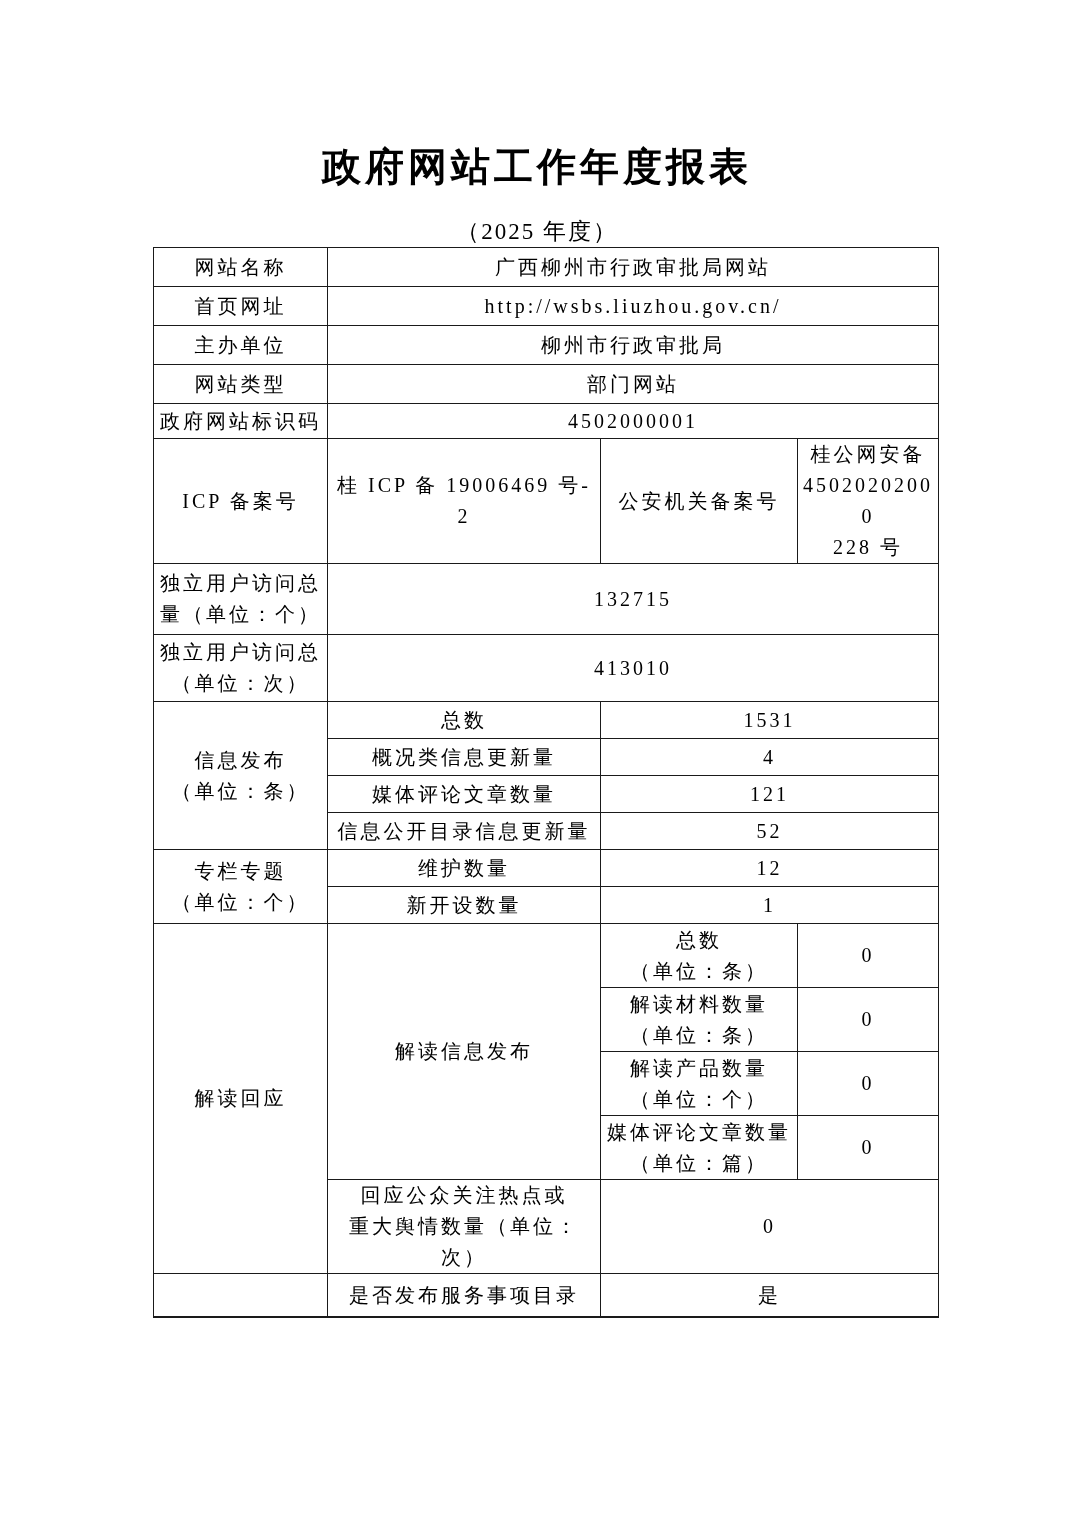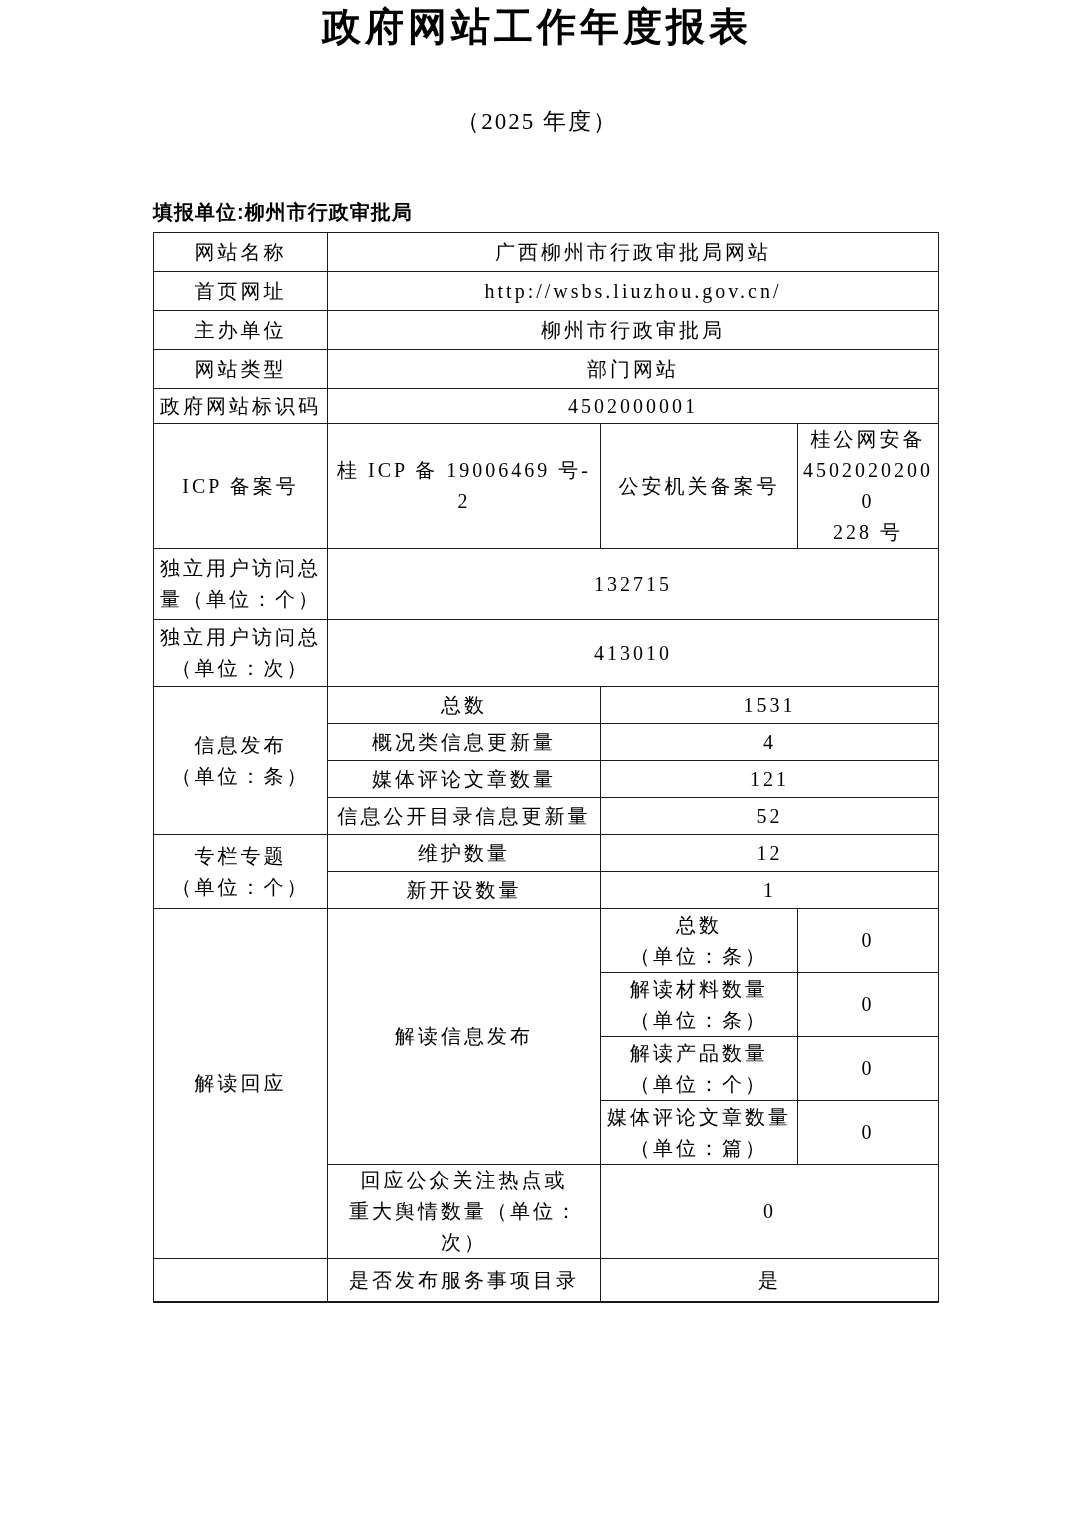--- a/index.html
+++ b/index.html
@@ -5,29 +5,30 @@
   html,body { margin:0; padding:0; background:#ffffff; }
   body {
     width:1074px; height:1520px;
     font-family:"Liberation Serif","DejaVu Serif",serif;
     color:#000;
     position:relative;
   }
   .page { width:1074px; height:1520px; position:relative; }
 
   .title {
+    padding-top:140px;
     text-align:center;
     font-family:"Liberation Sans","DejaVu Sans",sans-serif;
     font-weight:bold;
     font-size:39px;
     letter-spacing:4px;
     color:#000;
   }
   .subtitle {
-    margin-top:52px;
+    margin-top:22px;
     text-align:center;
     font-size:23px;
     letter-spacing:2px;
   }
   .report-unit {
     margin:62px 0 6px 153px;
     font-family:"Liberation Sans","DejaVu Sans",sans-serif;
     font-weight:bold;
     font-size:20px;
     letter-spacing:1px;
@@ -66,21 +67,20 @@
   tr.r42 td { height:42px; }
   tr.last td { border-bottom:2px solid #1a1a1a; }
 </style>
 </head>
 <body>
 
 <div class="page">
 
   <div class="title">政府网站工作年度报表</div>
   <div class="subtitle">（2025 年度）</div>
-  <div class="report-unit">填报单位:柳州市行政审批局</div>
 
   <table class="report">
     <colgroup>
         <col class="c1">
         <col class="c2">
         <col class="c3">
         <col class="c4">
       </colgroup>
 
     <tbody>

